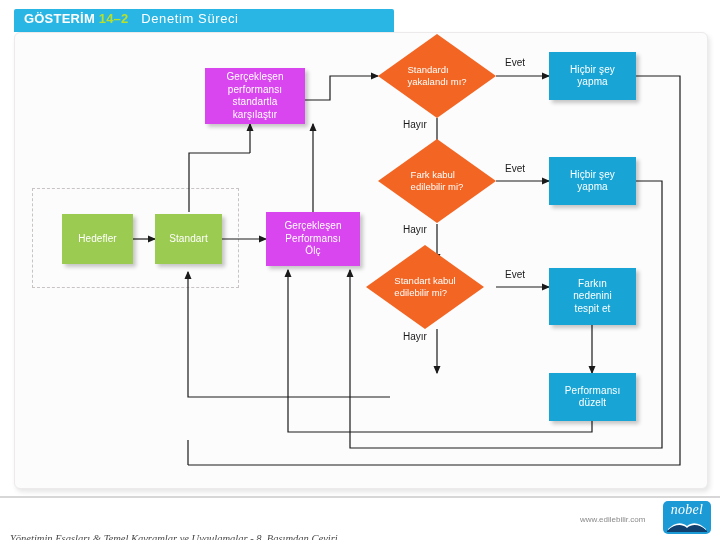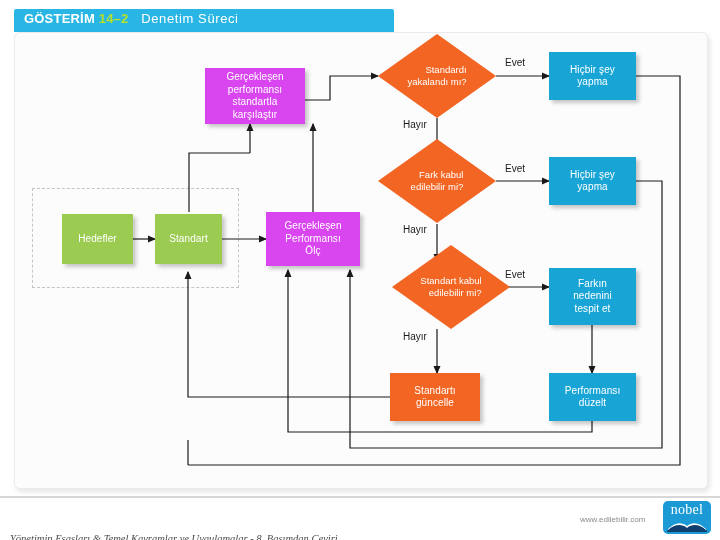--- a/index.html
+++ b/index.html
@@ -124,21 +124,21 @@
     background: #f26522;
     clip-path: polygon(50% 0%, 100% 50%, 50% 100%, 0% 50%);
     filter: drop-shadow(3px 3px 3px rgba(0,0,0,.22));
   }
   .diamond .dlabel {
     position: absolute;
     inset: 0;
     display: flex;
     align-items: center;
     justify-content: center;
-    text-align: right;
+    text-align: left;
     color: #ffffff;
     font-size: 9.5px;
     line-height: 12px;
     padding: 0 10px;
     box-sizing: border-box;
   }
 
   
   .edge-label {
     position: absolute;
@@ -192,20 +192,21 @@
     border-radius: 5px;
     overflow: hidden;
   }
   .logo-word {
     position: absolute;
     left: 0;
     top: 1px;
     width: 48px;
     text-align: center;
     font-family: "Liberation Serif", serif;
+    font-style: italic;
     font-size: 14px;
     color: #ffffff;
     letter-spacing: .3px;
   }
   .logo-book {
     position: absolute;
     left: 4px;
     top: 17px;
     width: 40px;
     height: 14px;
@@ -314,21 +315,21 @@
     <div class="dlabel" style="white-space:pre-line;">Standardı
 yakalandı mı?</div>
   </div>
 
   <div class="diamond" style="left:378px; top:139px;">
     <div class="dshape"></div>
     <div class="dlabel" style="white-space:pre-line;">Fark kabul
 edilebilir mi?</div>
   </div>
 
-  <div class="diamond" style="left:392px; top:245px;">
+  <div class="diamond" style="left:366px; top:245px;">
     <div class="dshape"></div>
     <div class="dlabel" style="white-space:pre-line;">Standart kabul
 edilebilir mi?</div>
   </div>
 
   <div class="node blue" style="left:549px; top:52px; width:87px; height:48px; white-space:pre-line;">
     <span>Hiçbir şey
 yapma</span>
   </div>
 
@@ -336,24 +337,20 @@
     <span>Hiçbir şey
 yapma</span>
   </div>
 
   <div class="node blue" style="left:549px; top:268px; width:87px; height:57px; white-space:pre-line;">
     <span>Farkın
 nedenini
 tespit et</span>
   </div>
 
-  <div class="node orange" style="left:390px; top:373px; width:90px; height:48px; white-space:pre-line;">
-    <span>Standartı
-güncelle</span>
-  </div>
 
   <div class="node blue" style="left:549px; top:373px; width:87px; height:48px; white-space:pre-line;">
     <span>Performansı
 düzelt</span>
   </div>
 
   <div class="edge-label" style="left:505px; top:57px;">Evet</div>
   <div class="edge-label" style="left:505px; top:163px;">Evet</div>
   <div class="edge-label" style="left:505px; top:269px;">Evet</div>
 

